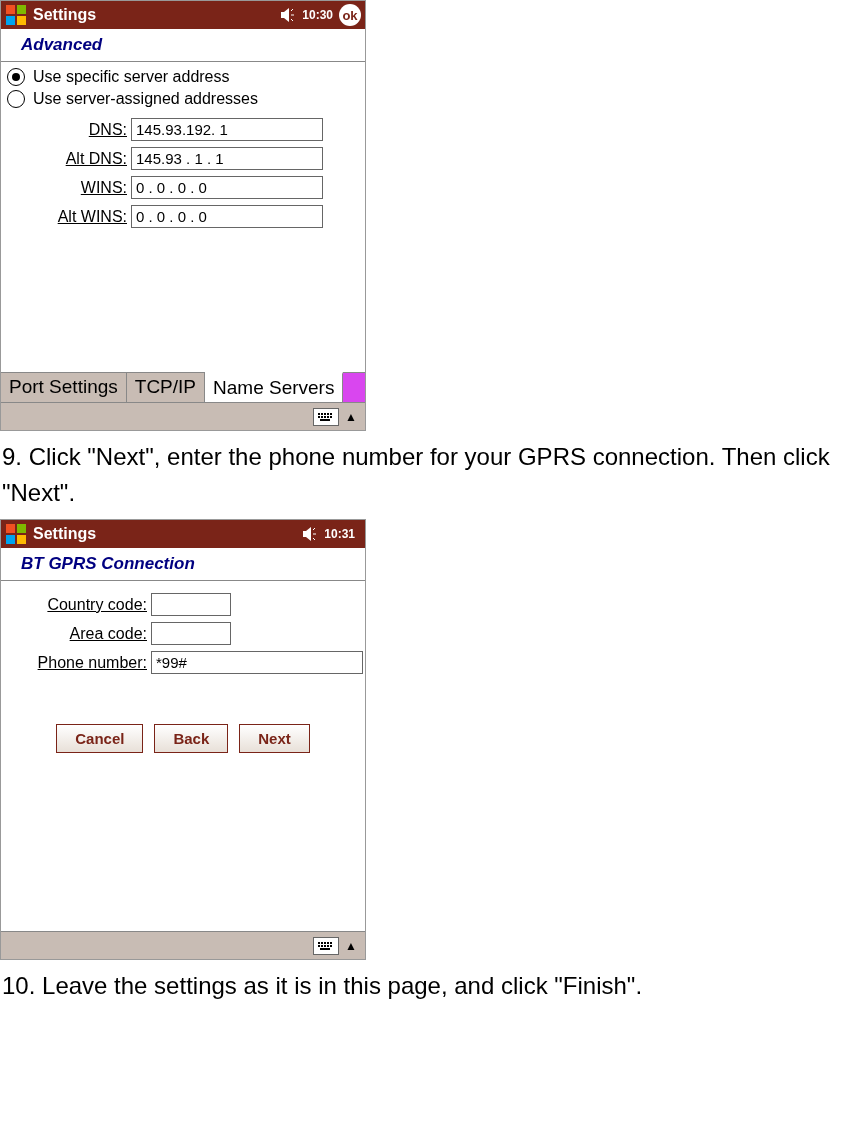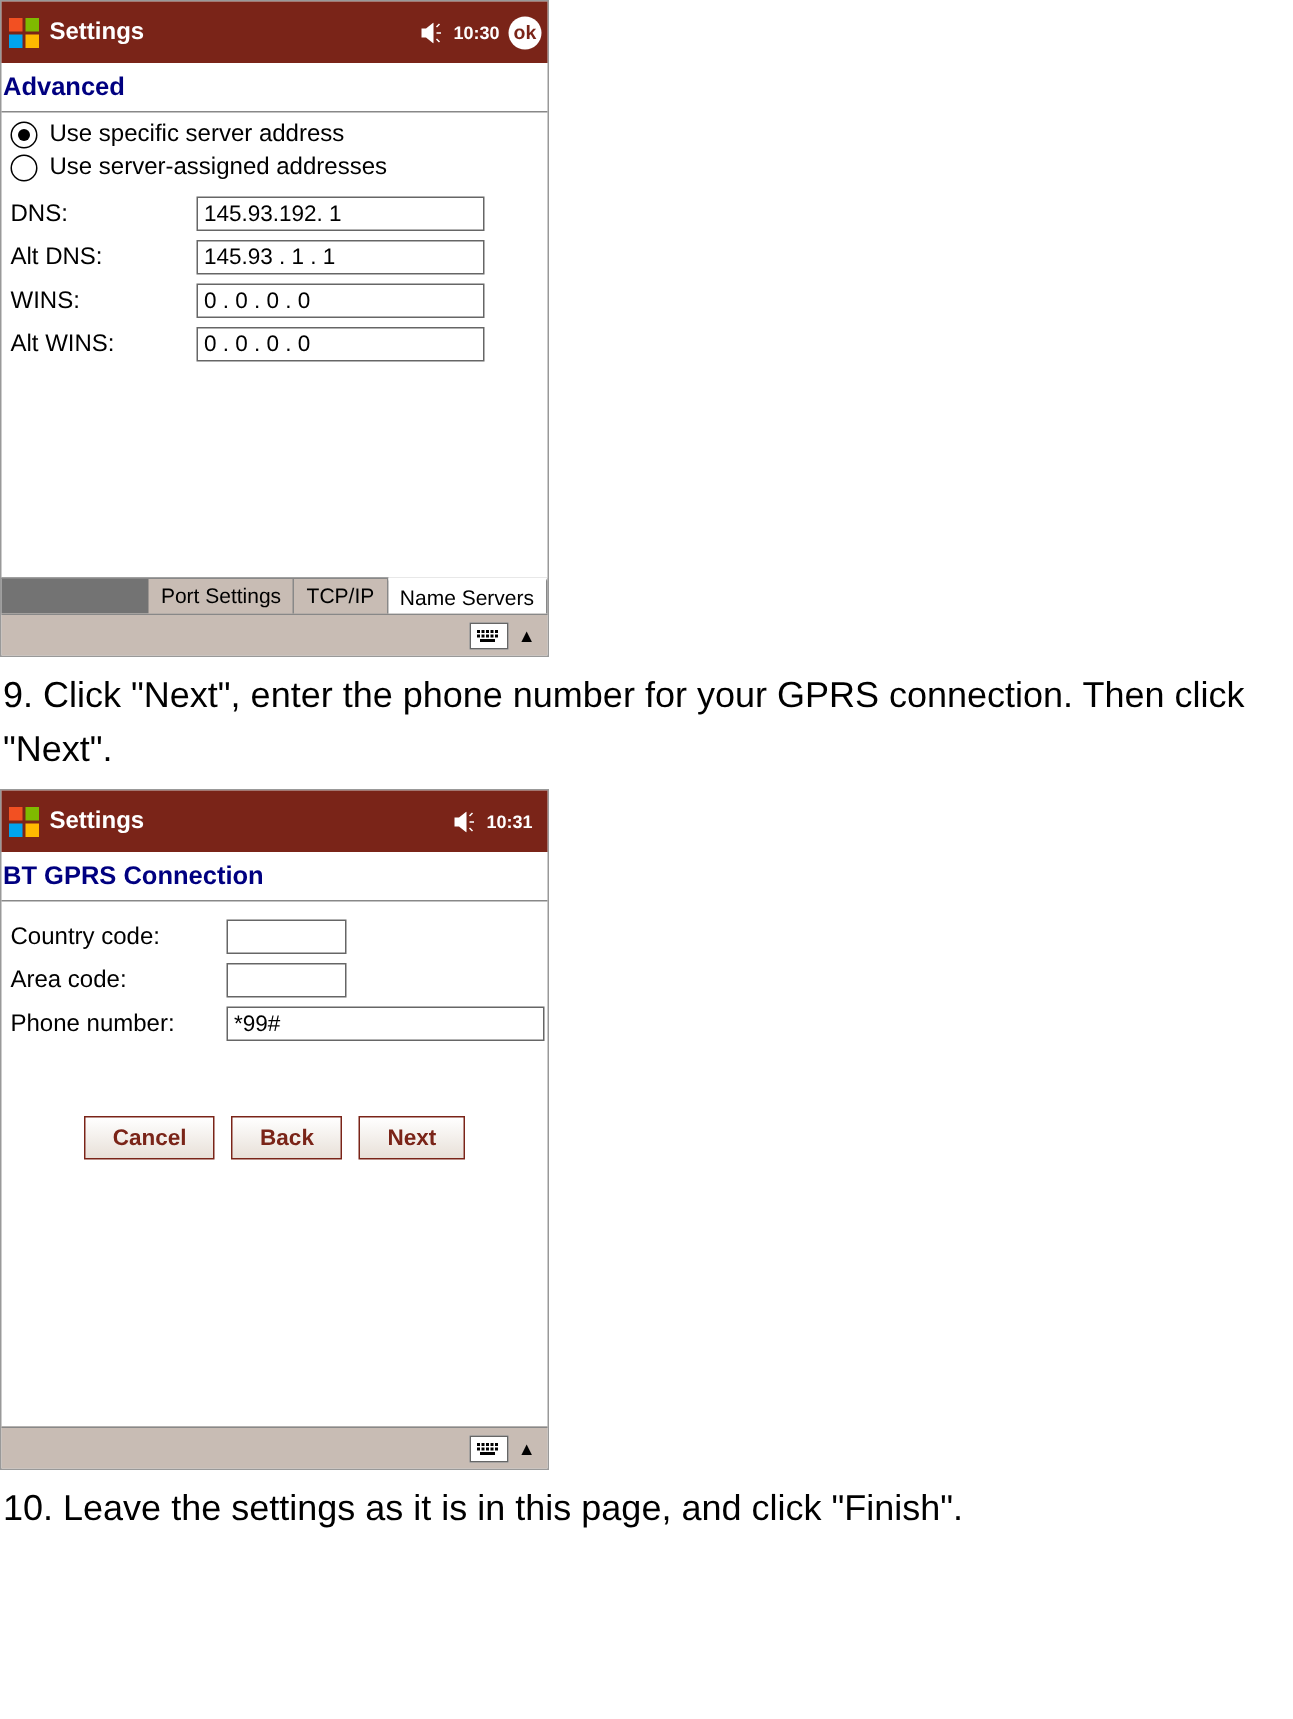--- a/index.html
+++ b/index.html
@@ -10,21 +10,21 @@
       background: #fff;
       color: #000;
     }
     .device {
       width: 366px;
       border: 1px solid #999;
       background: #fff;
       position: relative;
     }
     .titlebar {
-      height: 41px;
+      height: 28px;
       background: #7a2418;
       color: #fff;
       display: flex;
       align-items: center;
       padding: 0 4px;
       font-weight: bold;
       font-size: 16px;
     }
     .win-logo {
       width: 22px;
@@ -43,25 +43,26 @@
       border-radius: 50%;
       width: 22px;
       height: 22px;
       display: flex;
       align-items: center;
       justify-content: center;
       font-weight: bold;
       font-size: 13px;
     }
     .section-header {
-      padding: 6px 1px;
+      padding: 6px 20px;
       color: #000080;
       font-weight: bold;
       font-size: 17px;
       border-bottom: 1px solid #888;
+      font-style: italic;
     }
     .content { padding: 4px 6px 8px; min-height: 310px; }
     .radiorow {
       display: flex;
       align-items: center;
       padding: 2px 0;
       font-size: 16px;
     }
     .radiorow .radio {
       width: 18px; height: 18px;
@@ -79,36 +80,35 @@
       border-radius: 50%;
     }
     .fieldgrid {
       display: grid;
       grid-template-columns: 120px auto;
       column-gap: 4px;
       row-gap: 6px;
       margin-top: 8px;
       font-size: 16px;
     }
-    .fieldgrid .lbl { text-align: left; padding-top: 3px; }
+    .fieldgrid .lbl { text-align: right; padding-top: 3px; text-decoration: underline; }
     .fieldgrid input {
       font-family: sans-serif;
       font-size: 15px;
       padding: 2px 4px;
       border: 1px solid #666;
       width: 192px;
       background: #fff;
     }
     .fieldgrid input.wide { width: 212px; }
     .tabbar {
       display: flex;
-      background: #737373;
+      background: #d946ef;
       border-top: 1px solid #888;
-      font-size: 14px;
-      justify-content: flex-end;
+      font-size: 19px;
     }
     .tabbar .tab {
       padding: 3px 8px;
       border-right: 1px solid #888;
       background: #c8bcb4;
       cursor: pointer;
     }
     .tabbar .tab.active {
       background: #fff;
       border-top: 2px solid #fff;

